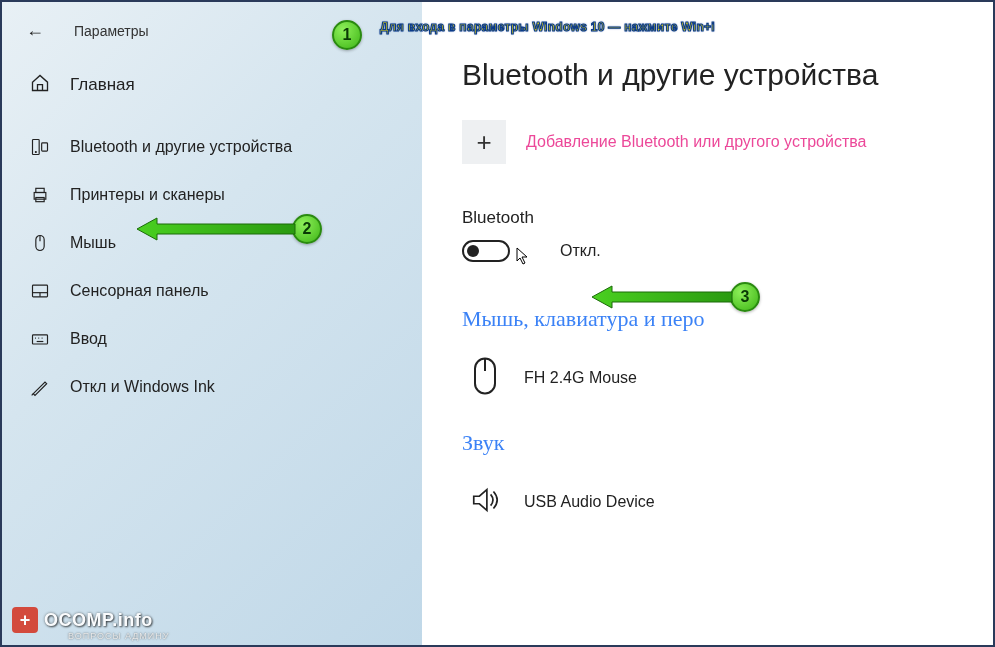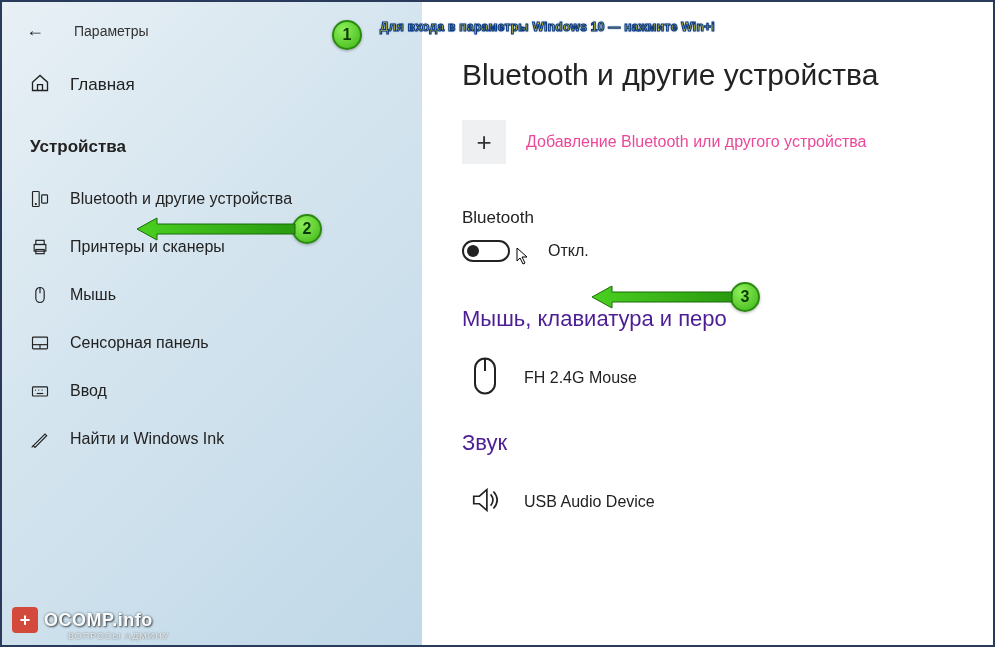--- a/index.html
+++ b/index.html
@@ -136,26 +136,27 @@
 }
 .toggle-knob {
   width: 12px;
   height: 12px;
   background: #222;
   border-radius: 50%;
   position: absolute;
   left: 3px;
   top: 3px;
 }
-.toggle-status { font-size: 16px; color: #222; }
+.toggle-status { font-size: 16px; color: #222; margin-left: 12px; }
 .cursor-icon { font-size: 14px; color: #222; position: relative; left: -6px; top: 6px; }
 .section-heading {
   font-size: 22px;
-  color: #4c1d95;
+  color: #3b82f6;
   margin-bottom: 18px;
+  font-family: Liberation Serif, serif;
 }
 .device-row {
   display: flex;
   align-items: center;
   gap: 24px;
   padding: 6px 0 30px 8px;
 }
 .device-icon svg { width: 30px; height: 40px; }
 .device-name { font-size: 16px; color: #222; }
 
@@ -242,21 +243,20 @@
     <div class="home-row">
       <span class="home-icon">
         <svg viewBox="0 0 24 24" fill="none" stroke="#222" stroke-width="1.6">
             <path d="M3 11 L12 3 L21 11 V21 H3 Z M9 21 V14 H15 V21"></path>
           </svg>
       </span>
       <span class="home-label">Главная</span>
     </div>
 
 
-    <div class="category-title">Устройства</div>
 
     <div class="nav-item">
       <span class="nav-icon">
         <svg viewBox="0 0 24 24" fill="none" stroke="#222" stroke-width="1.4">
             <rect x="3" y="3" width="8" height="18" rx="1"></rect>
             <rect x="14" y="7" width="7" height="10" rx="1"></rect>
             <circle cx="7" cy="18" r="0.6" fill="#222"></circle>
           </svg>
       </span>
       <span>Bluetooth и другие устройства</span>
@@ -307,21 +307,21 @@
       <span>Ввод</span>
     </div>
 
     <div class="nav-item">
       <span class="nav-icon">
         <svg viewBox="0 0 24 24" fill="none" stroke="#222" stroke-width="1.4">
             <path d="M4 20 L18 6 L20 8 L6 22 Z"></path>
             <line x1="4" y1="20" x2="2" y2="22"></line>
           </svg>
       </span>
-      <span>Найти и Windows Ink</span>
+      <span>Откл и Windows Ink</span>
     </div>
   </div>
 
   <div class="main">
     <h1 class="page-title">Bluetooth и другие устройства</h1>
 
     <div class="add-device">
       <div class="add-box">+</div>
       <span class="add-label">Добавление Bluetooth или другого устройства</span>
     </div>

